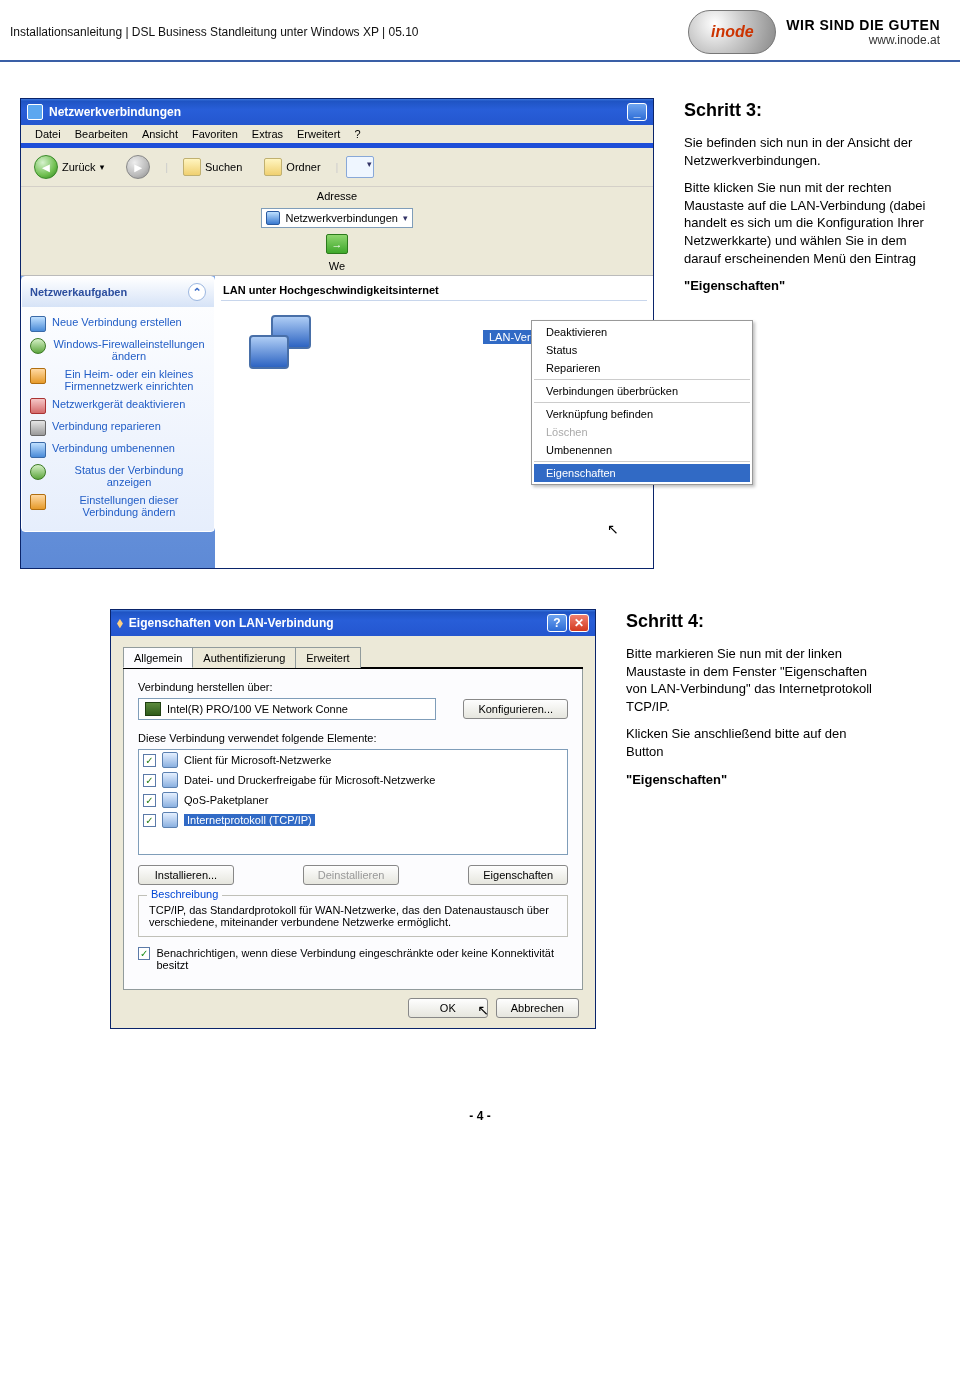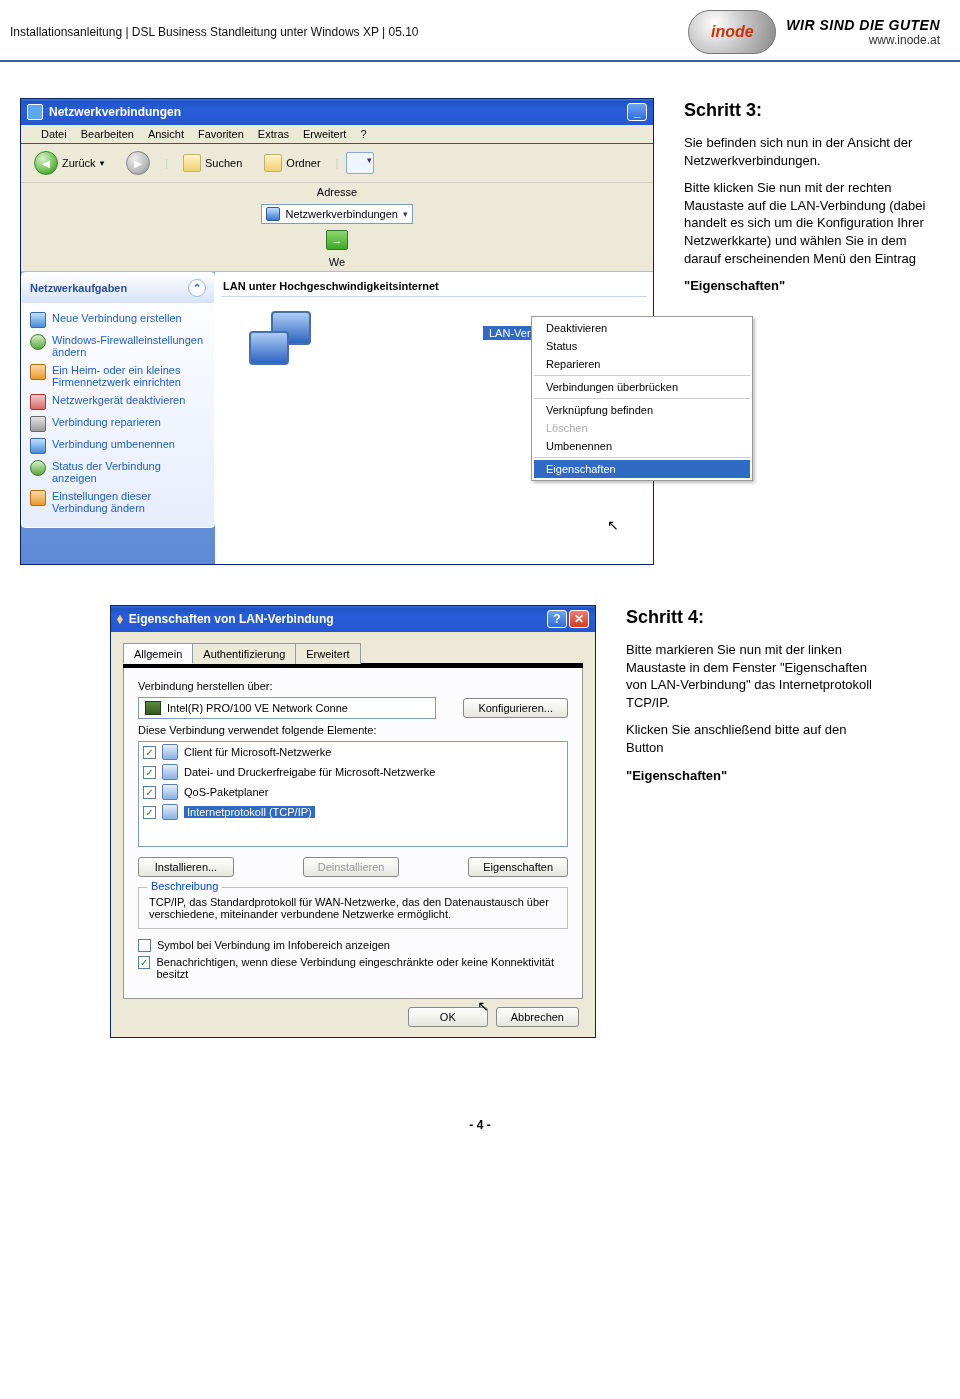--- a/index.html
+++ b/index.html
@@ -37,21 +37,21 @@
     display: flex;
     align-items: center;
     justify-content: center;
     color: #c30;
     font-weight: bold;
     font-style: italic;
     font-size: 16px;
     position: relative;
   }
   .brand-right { text-align: right; }
-  .brand-tag { font-weight: bold; font-size: 14px; font-style: italic; letter-spacing: .5px; }
+  .brand-tag { font-weight: bold; font-size: 14px; letter-spacing: .5px; }
   .brand-url { font-size: 12px; color: #333; }
   
   .row { display:flex; align-items:flex-start; gap:30px; padding: 0 0 40px 20px; }
   .row.indent { padding-left: 110px; }
   .side-text { width: 250px; font-size: 13px; line-height: 1.35; }
   .side-text h2 { font-size: 18px; font-weight: bold; margin-bottom: 12px; }
   .side-text p { margin-bottom: 10px; }
   .side-text .quoted { font-weight: bold; }
   
   .xp-window {
@@ -72,42 +72,42 @@
     font-size: 12px;
   }
   .xp-title .win-icon { width:16px;height:16px;background:#5ba7f0;border:1px solid #fff;border-radius:2px; }
   .xp-title .title-buttons { margin-left:auto; display:flex; gap:2px; }
   .xp-title .tbtn { width:20px;height:18px;border:1px solid #fff;border-radius:3px;display:flex;align-items:center;justify-content:center;font-weight:bold;color:#fff;font-size:12px;}
   .tbtn.help{background:linear-gradient(#6fa5f0,#2d6cd6);}
   .tbtn.min{background:linear-gradient(#6fa5f0,#2d6cd6);}
   .tbtn.close{background:linear-gradient(#f08070,#d33a1f);}
   .xp-menu {
     background:#ece9d8;
-    border-bottom:1px solid #1d4ed8;
-    padding:3px 20px;
+    border-bottom:5px solid #1d4ed8;
+    padding:3px 14px;
     display:flex; gap:14px;
   }
   .xp-menu span{cursor:default;}
   .xp-toolbar {
     background:#ece9d8;
     border-bottom:1px solid #d4d0c8;
     padding:4px 6px;
     display:flex; align-items:center; gap:8px;
   }
   .tool-btn{display:flex;align-items:center;gap:4px;padding:2px 6px;border:1px solid transparent;border-radius:3px;}
   .tool-btn .circle{width:24px;height:24px;border-radius:50%;background:radial-gradient(circle at 35% 30%,#d7f2cf,#6fbf4f 60%,#2a7e1a);border:1px solid #3a8a2a;display:flex;align-items:center;justify-content:center;color:#fff;font-size:13px;}
   .tool-btn .circle.gray{background:radial-gradient(circle at 35% 30%,#eee,#bbb 60%,#888);border-color:#888;}
   .mini-icon{width:18px;height:18px;border:1px solid #c0b070;background:linear-gradient(#fff5c0,#f0d070);border-radius:2px;}
   .views{width:28px;height:22px;border:1px solid #88a8d8;background:#eff6ff;border-radius:2px;position:relative;}
   .views::after{content:"▾";position:absolute;right:2px;top:2px;font-size:9px;color:#336;}
   .xp-addr{background:#ece9d8;border-bottom:1px solid #bbb;padding:3px 6px;display:flex;align-items:center;gap:6px;flex-direction:column;}
   .xp-addr .field{flex:1;background:#fff;border:1px solid #7f9db9;padding:2px 4px;display:flex;align-items:center;gap:5px;}
   .xp-addr .go{width:22px;height:20px;background:linear-gradient(#8ed66f,#3fa82b);border:1px solid #2c7a1c;color:#fff;display:flex;align-items:center;justify-content:center;font-size:11px;border-radius:2px;}
   .xp-body{display:flex;background:#fff;}
-  .xp-side{width:194px;background:linear-gradient(#7ea9e8,#5e8ad6);}
+  .xp-side{width:194px;background:linear-gradient(#7ea9e8,#5e8ad6);text-align:center;}
   .xp-panel{background:linear-gradient(#fff,#e6eefc);border-radius:4px;overflow:hidden;border:1px solid #fff;}
   .xp-panel-hd{background:linear-gradient(#fff,#d6e3f7);padding:6px 8px;font-weight:bold;color:#2c4e9e;display:flex;align-items:center;justify-content:space-between;}
   .xp-panel-hd .chev{width:18px;height:18px;border-radius:50%;background:#fff;border:1px solid #9cb7e0;display:flex;align-items:center;justify-content:center;color:#3a6bc6;font-size:11px;}
   .task-list{padding:6px 6px 10px 6px;}
   .task-item{display:flex;align-items:flex-start;gap:6px;padding:3px 2px;color:#215dc6;cursor:pointer;}
   .task-item .ti{width:16px;height:16px;flex:none;border-radius:2px;}
   .ti.c1{background:linear-gradient(#bfe0ff,#4a8bd8);border:1px solid #3a6aa8;}
   .ti.c2{background:linear-gradient(#ffd9a3,#e69a2a);border:1px solid #b06e10;}
   .ti.c3{background:linear-gradient(#d5f0c6,#5da63e);border:1px solid #3c7a25;border-radius:50%;}
   .ti.c4{background:linear-gradient(#f5c7c7,#d46a6a);border:1px solid #a33;}
@@ -125,26 +125,26 @@
     width:222px;padding:2px;font-size:11px;
   }
   .ctx-item{padding:3px 12px;cursor:default;}
   .ctx-item.sep{border-top:1px solid #ccc;margin:2px 0;padding:0;height:0;}
   .ctx-item.dis{color:#aaa;}
   .ctx-item.sel{background:#316ac5;color:#fff;}
   .cursor-arrow{position:absolute;left:392px;top:245px;font-size:14px;pointer-events:none;}
   
   .dialog{width:486px;}
   .dialog .dlg-body{background:#ece9d8;padding:10px 12px 10px 12px;}
-  .tabs{display:flex;border-bottom:5px solid #000000;margin-bottom:0;}
+  .tabs{display:flex;border-bottom:2px solid #000000;margin-bottom:0;}
   .tab{padding:4px 10px 3px;border:1px solid #919b9c;border-bottom:none;background:#ece9d8;margin-right:-1px;position:relative;top:1px;}
   .tab.active{background:#fcfcfe;border-bottom:1px solid #fcfcfe;z-index:1;}
   .tab-pane{border:1px solid #919b9c;border-top:none;background:#fcfcfe;padding:12px 14px 14px;}
   .fld-lbl{margin-bottom:5px;}
-  .adapter-row{display:flex;gap:27px;align-items:center;margin-bottom:5px;}
+  .adapter-row{display:flex;gap:27px;align-items:center;margin-bottom:12px;}
   .adapter-box{flex:1;border:1px solid #7f9db9;background:#fff;padding:3px 6px;display:flex;align-items:center;gap:6px;}
   .xp-btn{background:linear-gradient(#fefefe,#e6e6de);border:1px solid #888;border-radius:3px;padding:3px 14px;min-width:96px;text-align:center;cursor:default;font-size:11px;}
   .xp-btn.dis{color:#999;}
   .elem-box{border:1px solid #7f9db9;background:#fff;height:106px;overflow:hidden;margin-bottom:10px;}
   .elem-item{display:flex;align-items:center;gap:6px;padding:2px 4px;}
   .elem-item.sel .txt{background:#316ac5;color:#fff;padding:0 3px;}
   .chk{width:13px;height:13px;border:1px solid #5b7aa8;background:#fff;display:flex;align-items:center;justify-content:center;font-size:10px;color:#2a7e1a;}
   .srv-ico{width:16px;height:16px;background:linear-gradient(#e5f0ff,#8ab0e0);border:1px solid #5b80b0;border-radius:2px;}
   .btn-row{display:flex;justify-content:space-between;margin-bottom:10px;}
   .fieldset{border:1px solid #c0c0b8;padding:8px 10px;position:relative;margin-bottom:10px;}
@@ -351,24 +351,20 @@
         <div class="btn-row">
           <div class="xp-btn">Installieren...</div>
           <div class="xp-btn dis">Deinstallieren</div>
           <div class="xp-btn">Eigenschaften</div>
         </div>
         <div class="fieldset">
           <span class="legend">Beschreibung</span>
           <div>TCP/IP, das Standardprotokoll für WAN-Netzwerke, das den Datenaustausch über verschiedene, miteinander verbundene Netzwerke ermöglicht.</div>
         </div>
         <div class="chk-row">
-          <span class="chk"></span>
-          <span>Symbol bei Verbindung im Infobereich anzeigen</span>
-        </div>
-        <div class="chk-row">
           <span class="chk checked">✓</span>
           <span>Benachrichtigen, wenn diese Verbindung eingeschränkte oder keine Konnektivität besitzt</span>
         </div>
       </div>
       <div class="dlg-buttons">
         <div class="xp-btn" style="min-width:80px;">OK</div>
         <div class="xp-btn" style="min-width:80px;">Abbrechen</div>
       </div>
     </div>
     <div class="cursor2">↖</div>

